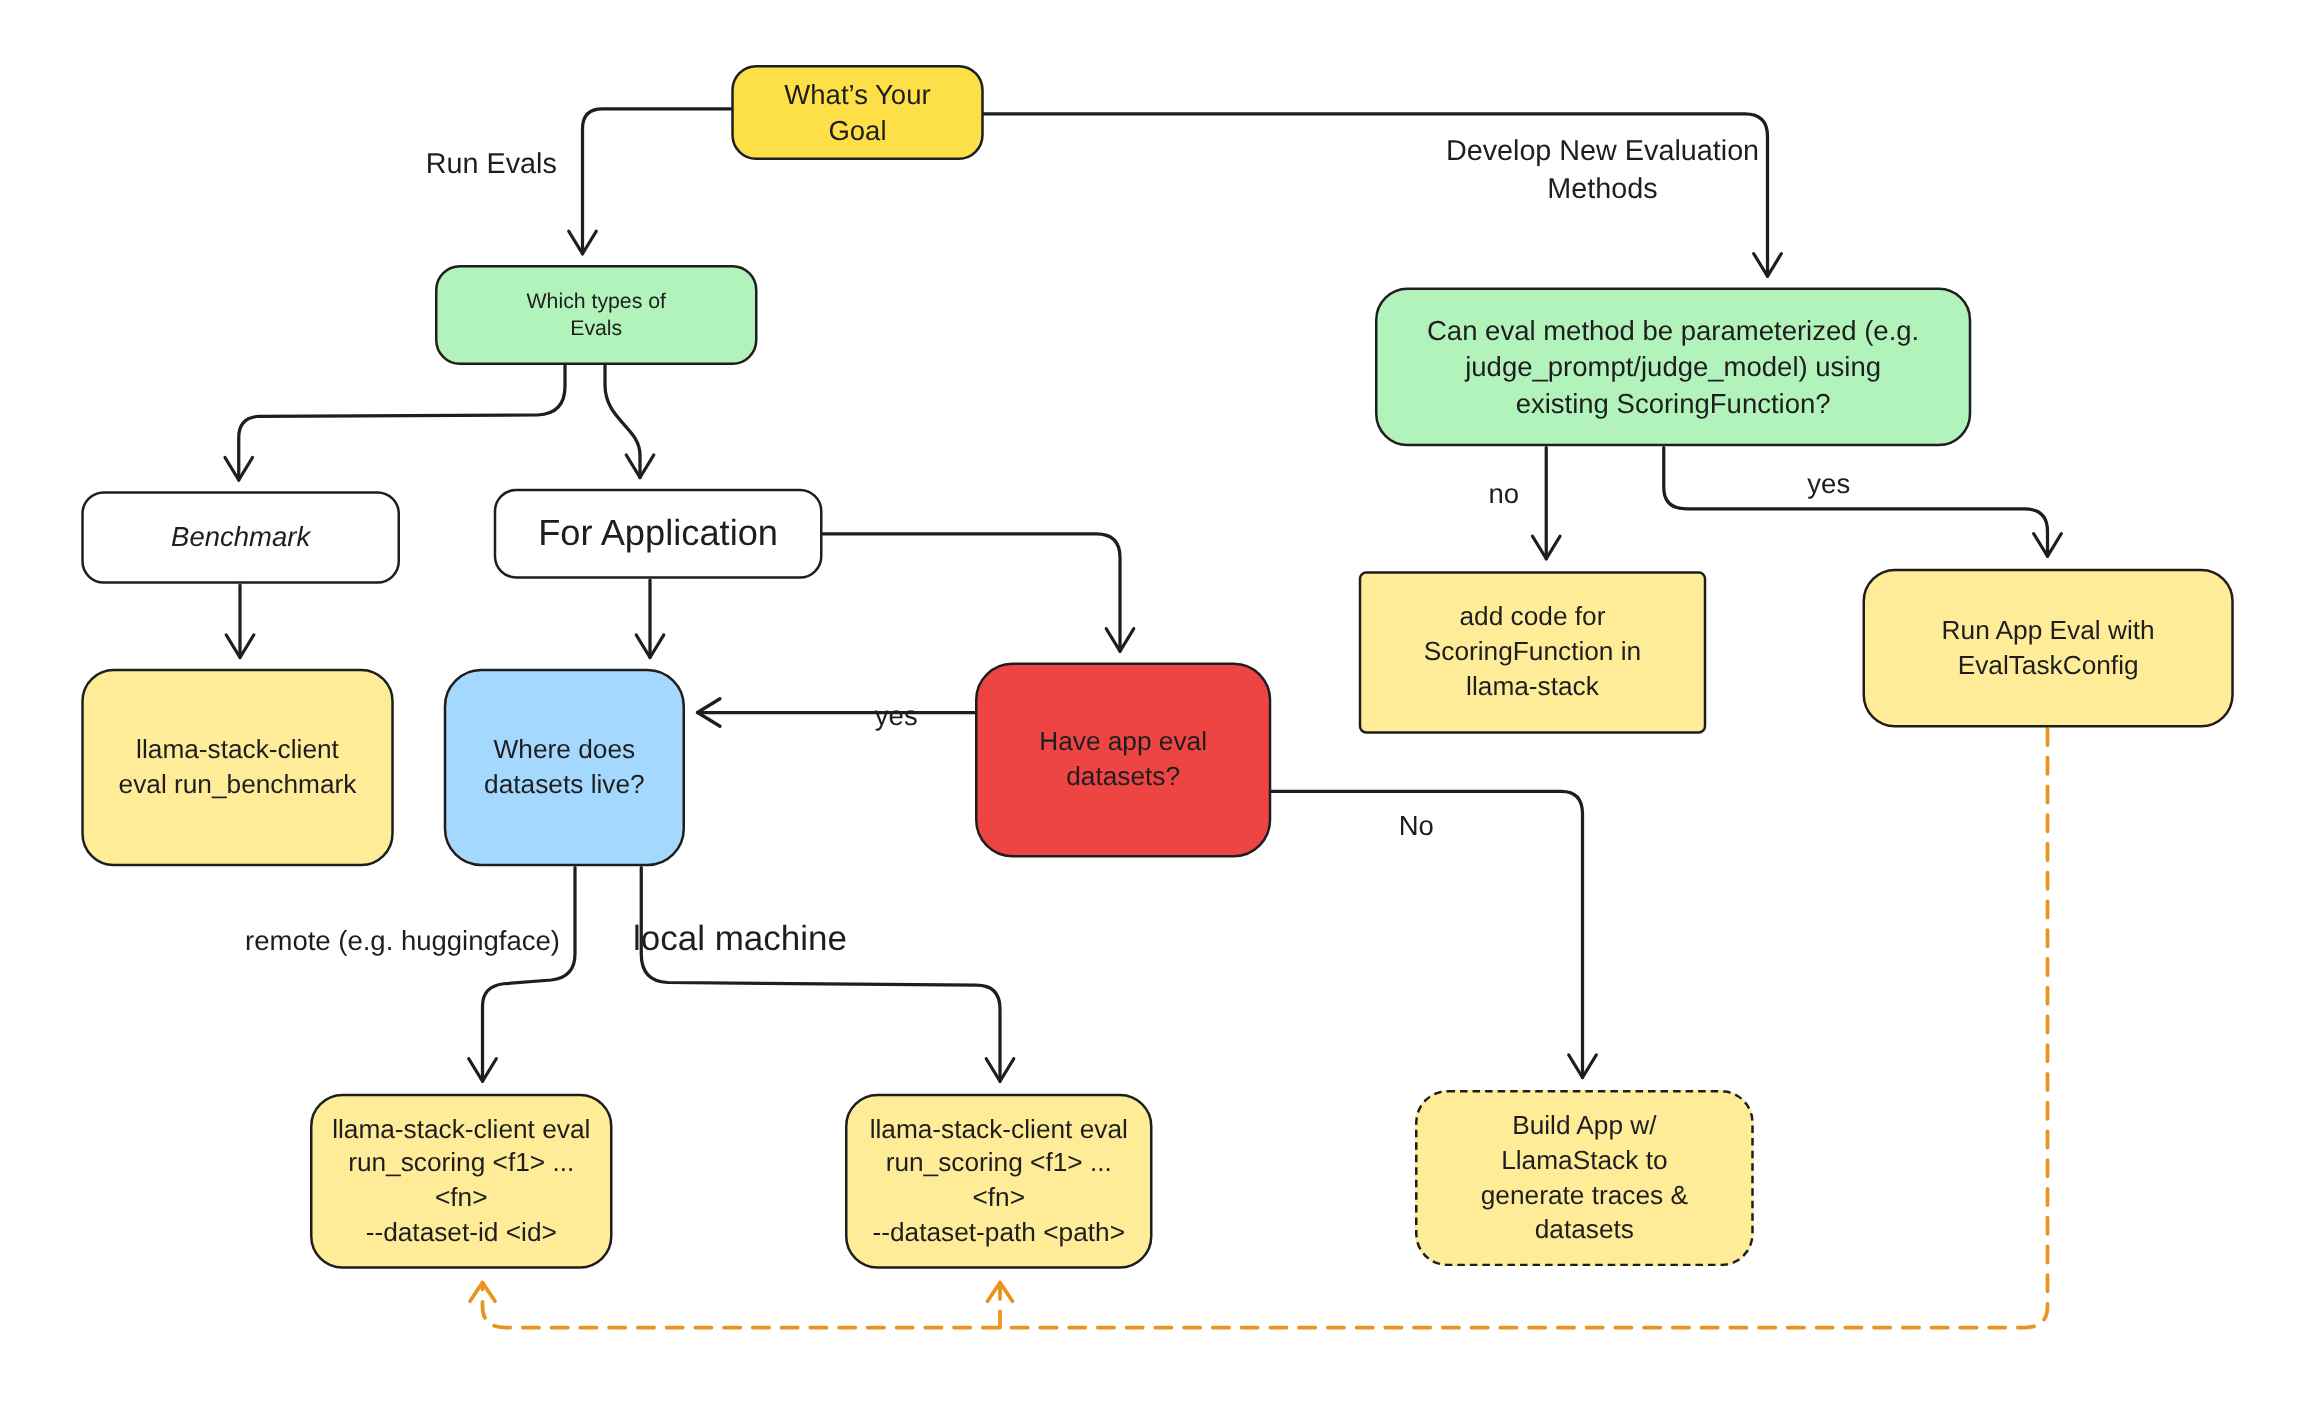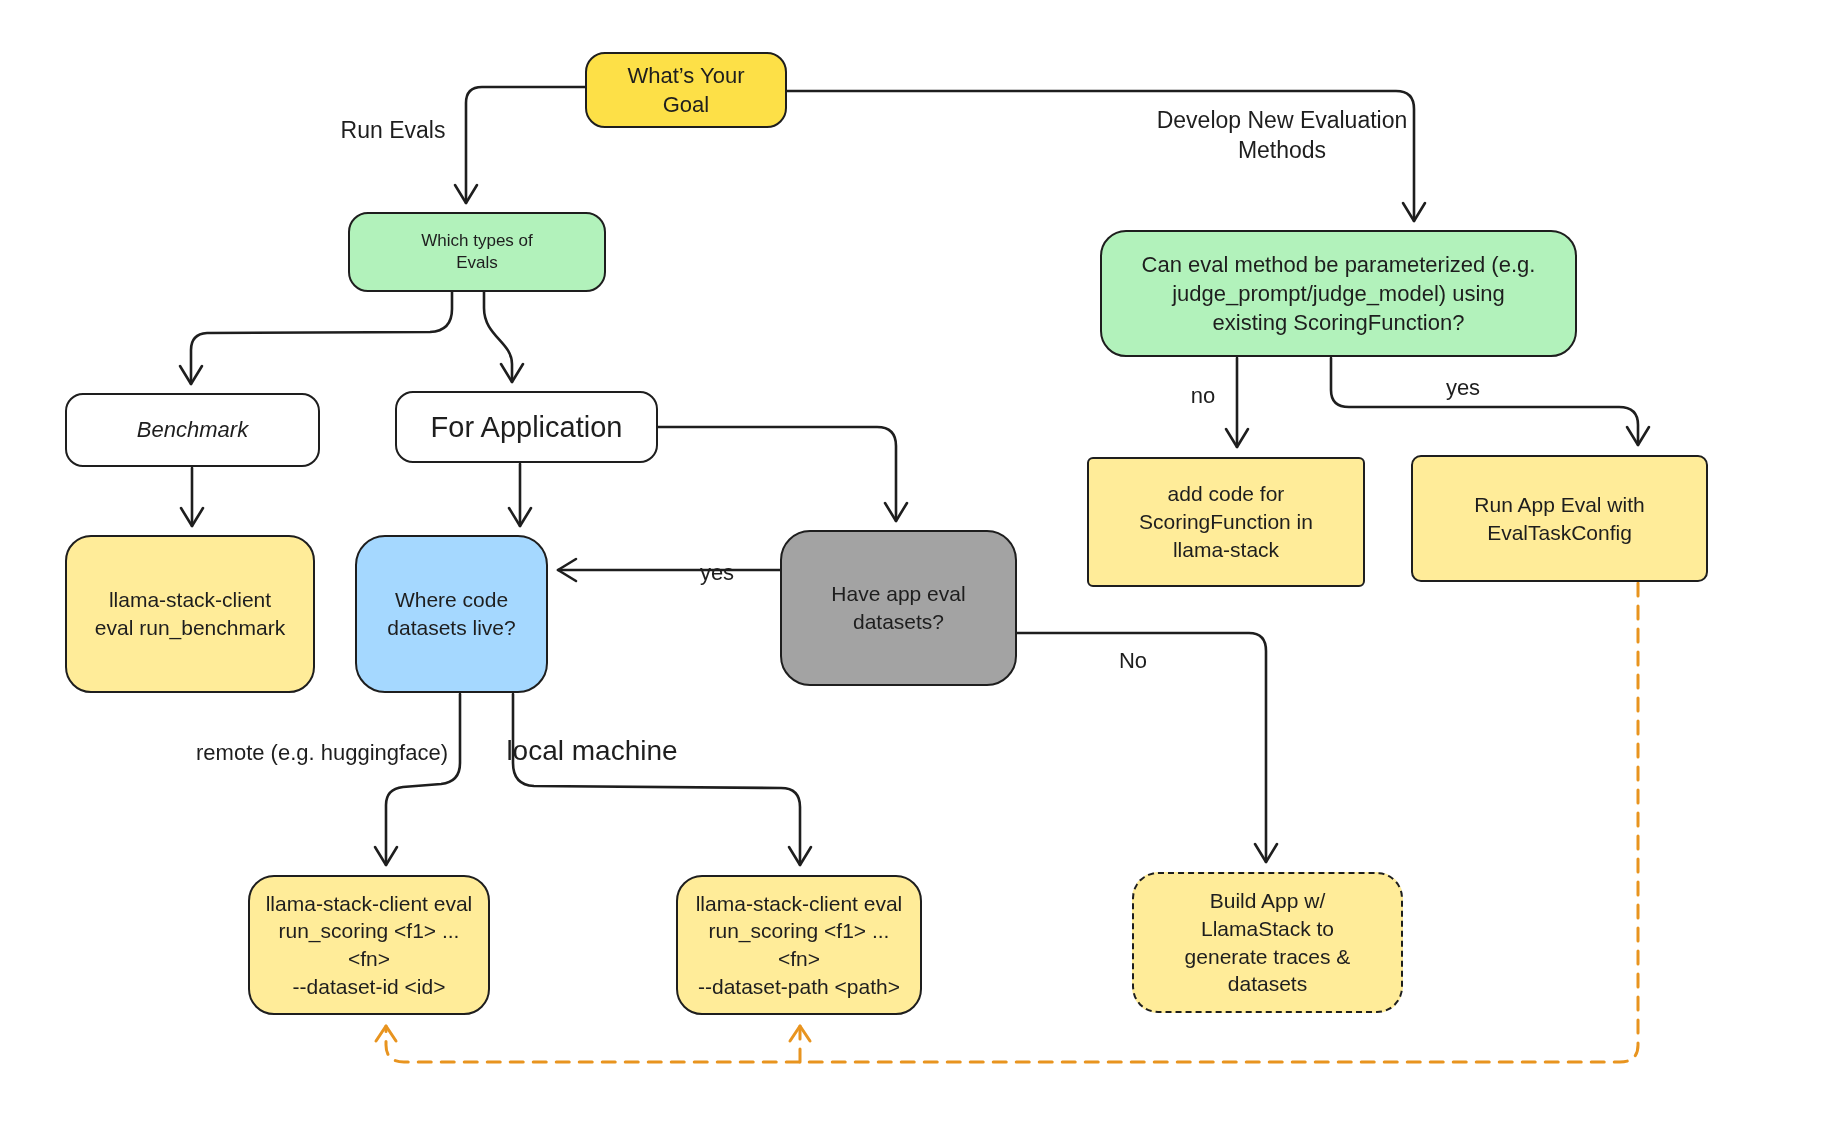--- a/index.html
+++ b/index.html
@@ -39,21 +39,21 @@
   
   #n-goal        {left:585px;  top:52px;  width:202px; height:76px;  border-radius:20px; font-size:22px;}
   #n-which       {left:348px;  top:212px; width:258px; height:80px;  border-radius:20px; font-size:17px;}
   #n-benchmark   {left:65px;   top:393px; width:255px; height:74px;  border-radius:18px; font-size:22px;font-style:italic;}
   #n-forapp      {left:395px;  top:391px; width:263px; height:72px;  border-radius:18px; font-size:29px;}
   #n-runbench    {left:65px;   top:535px; width:250px; height:158px; border-radius:26px;}
   #n-where       {left:355px;  top:535px; width:193px; height:158px; border-radius:30px;}
   #n-haveapp     {left:780px;  top:530px; width:237px; height:156px; border-radius:30px;}
   #n-caneval     {left:1100px; top:230px; width:477px; height:127px; border-radius:26px; font-size:22px;}
   #n-addcode     {left:1087px; top:457px; width:278px; height:130px; border-radius:6px;}
-  #n-runapp      {left:1411px; top:455px; width:297px; height:127px; border-radius:10px;}
+  #n-runapp      {left:1490px; top:455px; width:297px; height:127px; border-radius:26px;}
   #n-scoringid   {left:248px;  top:875px; width:242px; height:140px; border-radius:26px;}
   #n-scoringpath {left:676px;  top:875px; width:246px; height:140px; border-radius:26px;}
   #n-buildapp    {left:1132px; top:872px; width:271px; height:141px; border-radius:26px;}
   
   #l-runevals {left:393px;  top:131px;text-align:center;}
   #l-develop  {left:1282px; top:136px;}
   #l-no       {left:1203px; top:396px; font-size:22px;}
   #l-yesright {left:1463px; top:388px; font-size:22px;}
   #l-yesmid   {left:717px;  top:573px; font-size:22px;}
   #l-nomid    {left:1133px; top:661px; font-size:22px;}
@@ -94,23 +94,23 @@
   </svg>
 
   <div class="node" id="n-goal" style="background: #fde047;">What’s Your
 Goal</div>
   <div class="node" id="n-which" style="background: rgb(178, 242, 187);">Which types of
 Evals</div>
   <div class="node" id="n-benchmark" style="background: rgb(255, 255, 255);">Benchmark</div>
   <div class="node" id="n-forapp" style="background: rgb(255, 255, 255);">For Application</div>
   <div class="node" id="n-runbench" style="background: rgb(255, 236, 153);">llama-stack-client
 eval run_benchmark</div>
-  <div class="node" id="n-where" style="background: rgb(165, 216, 255);">Where code
+  <div class="node" id="n-where" style="background: rgb(165, 216, 255);">Where does
 datasets live?</div>
-  <div class="node" id="n-haveapp" style="background: #a3a3a3;">Have app eval
+  <div class="node" id="n-haveapp" style="background: #ef4444;">Have app eval
 datasets?</div>
   <div class="node" id="n-caneval" style="background: rgb(178, 242, 187);">Can eval method be parameterized (e.g.
 judge_prompt/judge_model) using
 existing ScoringFunction?</div>
   <div class="node" id="n-addcode" style="background: rgb(255, 236, 153);">add code for
 ScoringFunction in
 llama-stack</div>
   <div class="node" id="n-runapp" style="background: rgb(255, 236, 153);">Run App Eval with
 EvalTaskConfig</div>
   <div class="node" id="n-scoringid" style="background: rgb(255, 236, 153);">llama-stack-client eval

